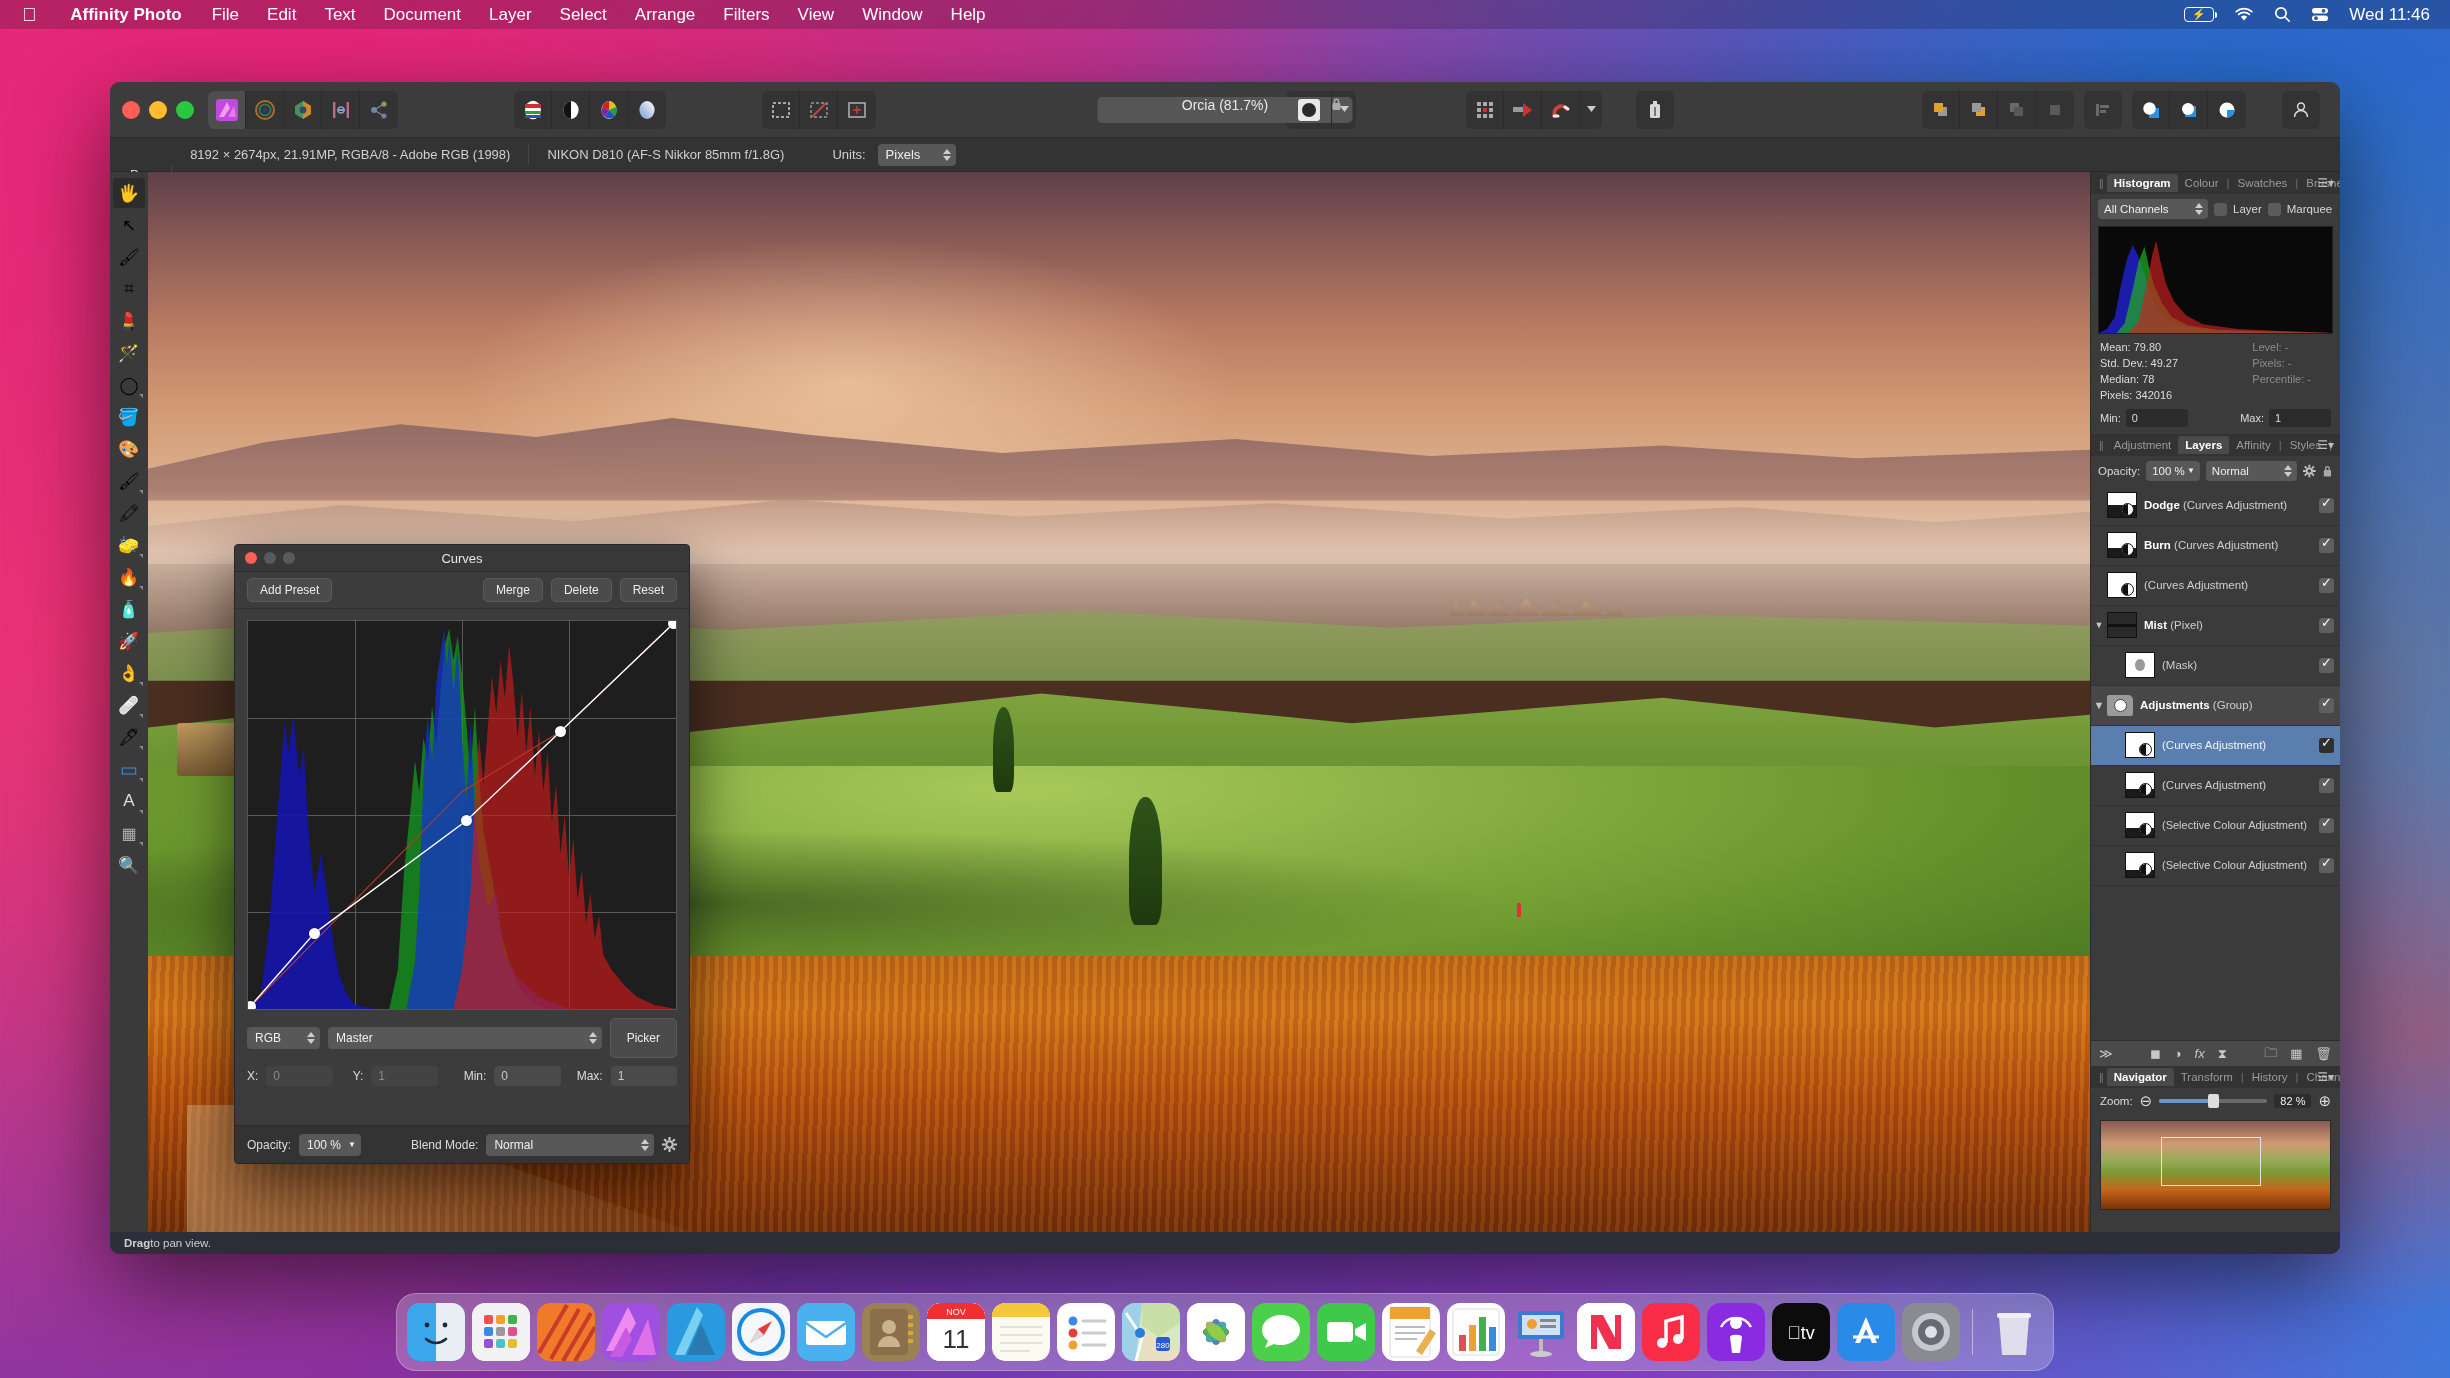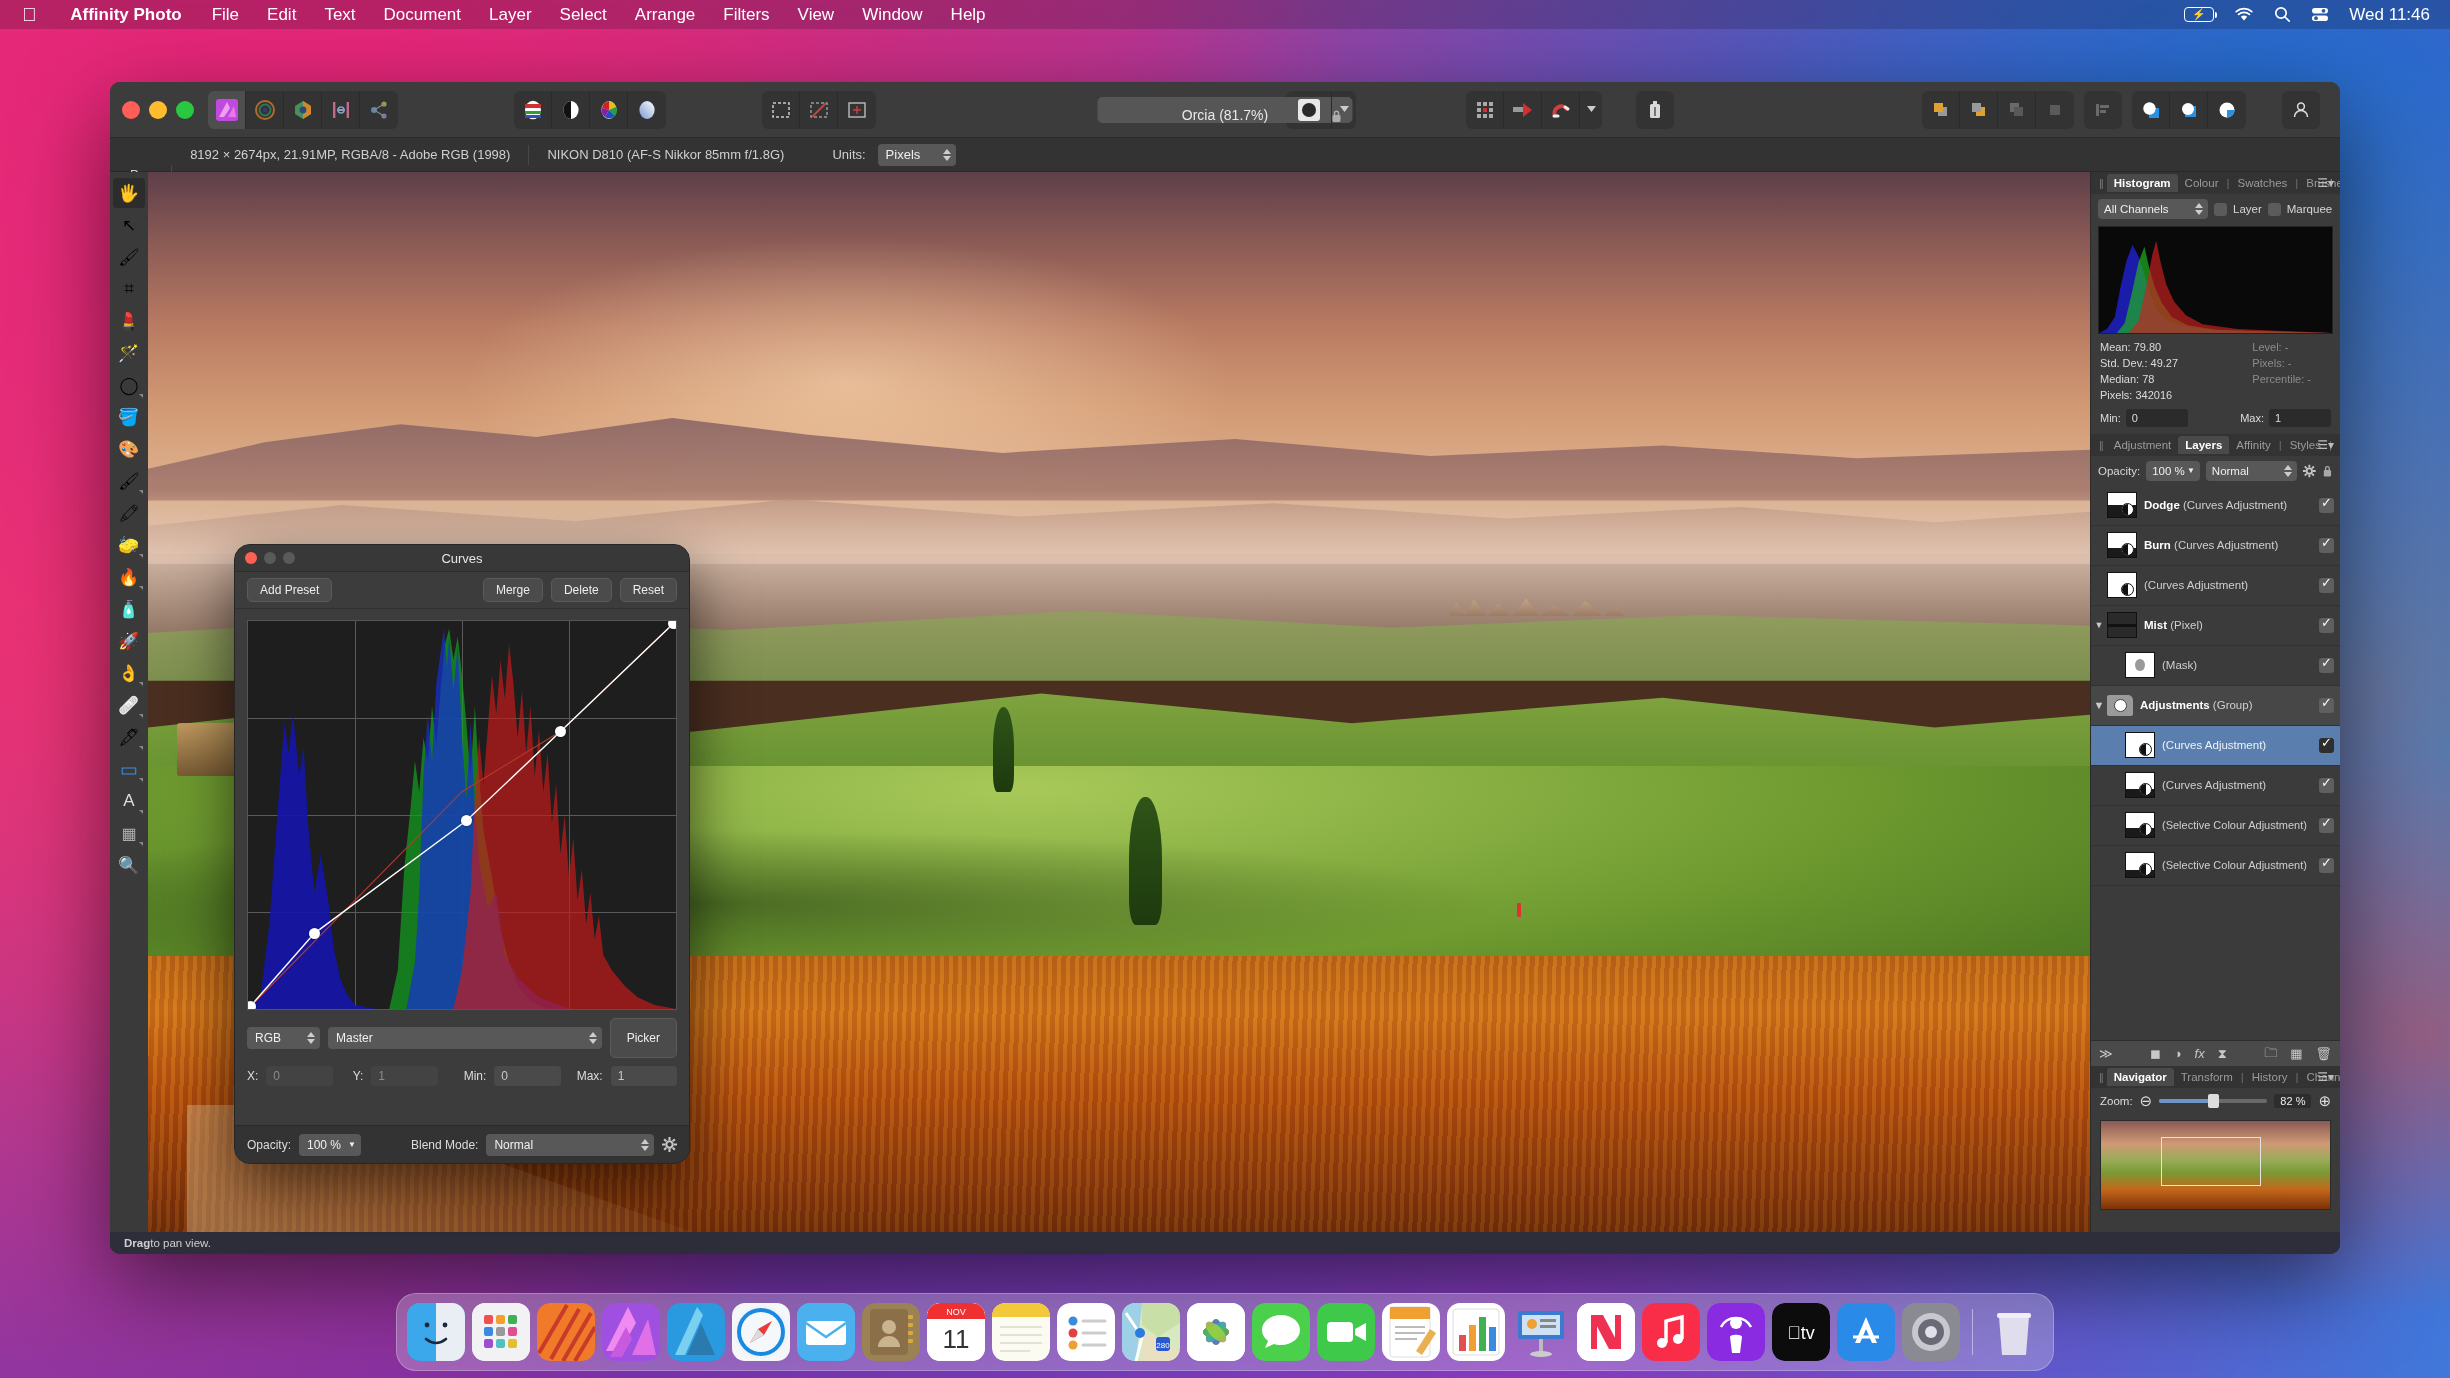--- a/index.html
+++ b/index.html
@@ -63,21 +63,21 @@
   .tl i{width:18px;height:18px;border-radius:50%;display:block;}
   .tl .r{background:#ff5f57;} .tl .y{background:#febc2e;} .tl .g{background:#28c840;}
   .tgroup{display:flex;background:#333;border-radius:6px;overflow:hidden;margin-right:10px;}
   .tbtn{width:38px;height:38px;display:flex;align-items:center;justify-content:center;border-right:1px solid #2a2a2a;position:relative;}
   .tbtn:last-child{border-right:none;}
   .tbtn.sel{background:#4e4e4e;}
   .tbtn svg{display:block;}
   .titlefield{
     position:absolute;left:50%;transform:translateX(-50%);
     width:255px;height:26px;background:#565656;border-radius:5px;
-    display:flex;align-items:flex-end;justify-content:center;color:#e8e8e8;font-size:14px;
+    display:flex;align-items:flex-start;justify-content:center;color:#e8e8e8;font-size:14px;
   }
   .titlefield .lock{position:absolute;right:10px;opacity:.75;}
   .right-tools{margin-left:auto;display:flex;align-items:center;gap:10px;}
 
   
   #ctxbar{height:34px;background:#333;border-bottom:1px solid #282828;display:flex;align-items:center;padding:0 14px;color:#d0d0d0;font-size:13px;gap:0;}
   .ctxcell{padding:0 18px;border-right:1px solid #474747;height:20px;display:flex;align-items:center;}
   .ctxcell:first-child{padding-left:6px;margin-top:40px;}
   .sel-box{
     margin-left:12px;background:#585858;border-radius:4px;height:22px;width:78px;
@@ -182,21 +182,21 @@
   .slider .fill{position:absolute;left:0;top:0;height:4px;width:48%;background:#6f94c9;border-radius:2px;}
   .slider .knob{position:absolute;left:45%;top:-5px;width:11px;height:14px;background:#ddd;border-radius:2px;}
   .zval{background:#2d2d2d;border-radius:3px;padding:1px 6px;font-size:11px;color:#eee;}
 
   
   #status{position:absolute;left:0;bottom:0;width:100%;height:22px;background:#2e2e3a;display:flex;align-items:center;padding-left:14px;color:#cfcfcf;font-size:11.5px;}
 
   
   #curves{
     position:absolute;left:234px;top:544px;width:456px;height:620px;
-    background:#3c3c3c;border-radius:16px;overflow:hidden;z-index:40;
+    background:#3c3c3c;border-radius:4px;overflow:hidden;z-index:40;
     box-shadow:0 22px 60px rgba(0,0,0,.6);border:1px solid #262626;
   }
   #cvtitle{height:27px;background:#383838;display:flex;align-items:center;position:relative;border-bottom:1px solid #2c2c2c;}
   #cvtitle .dots{display:flex;gap:7px;padding-left:10px;}
   #cvtitle .dots i{width:12px;height:12px;border-radius:50%;display:block;background:#5a5a5a;}
   #cvtitle .dots i.r{background:#ff6054;}
   #cvtitle span{position:absolute;left:0;right:0;text-align:center;color:#e6e6e6;font-size:13px;}
   #cvbtns{height:37px;display:flex;align-items:center;padding:0 12px;gap:8px;border-bottom:1px solid #313131;}
   .cbtn{background:#4b4b4b;border:1px solid #5a5a5a;border-radius:5px;color:#ededed;font-size:12px;padding:4px 12px;}
   .graph{margin:11px 12px 0;height:390px;background:#1e1e1e;border:1px solid #555;position:relative;overflow:hidden;}

